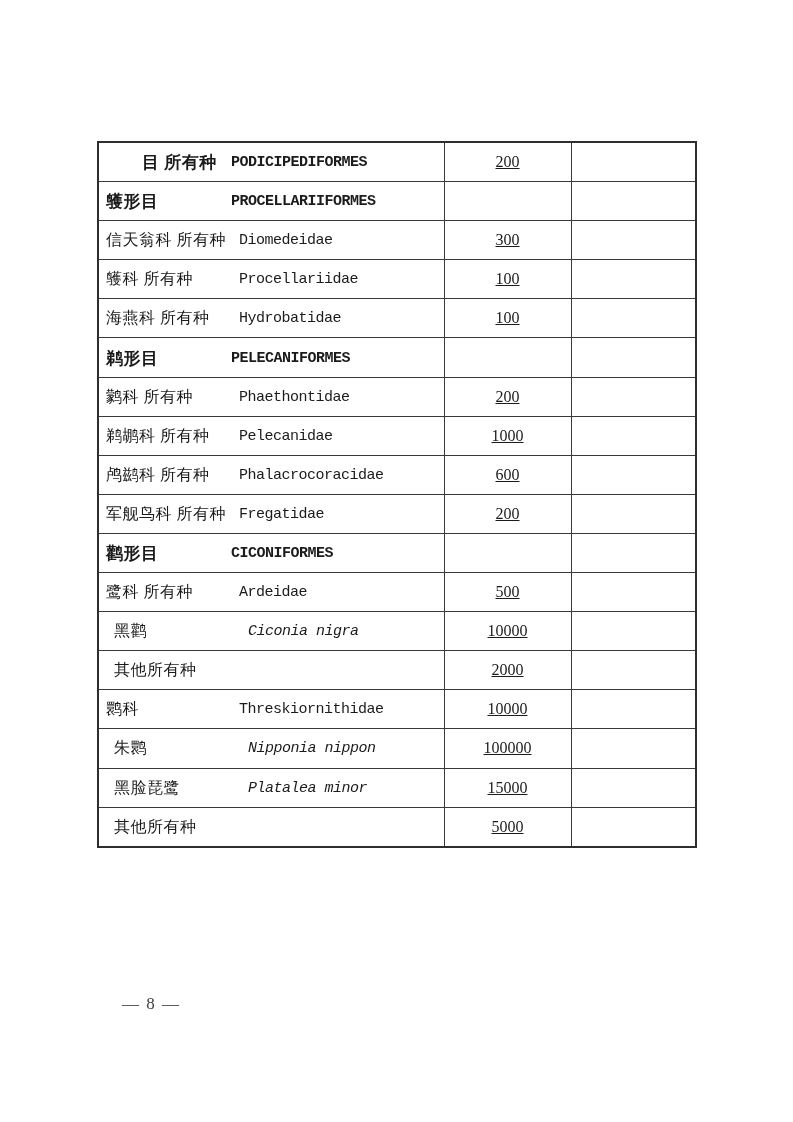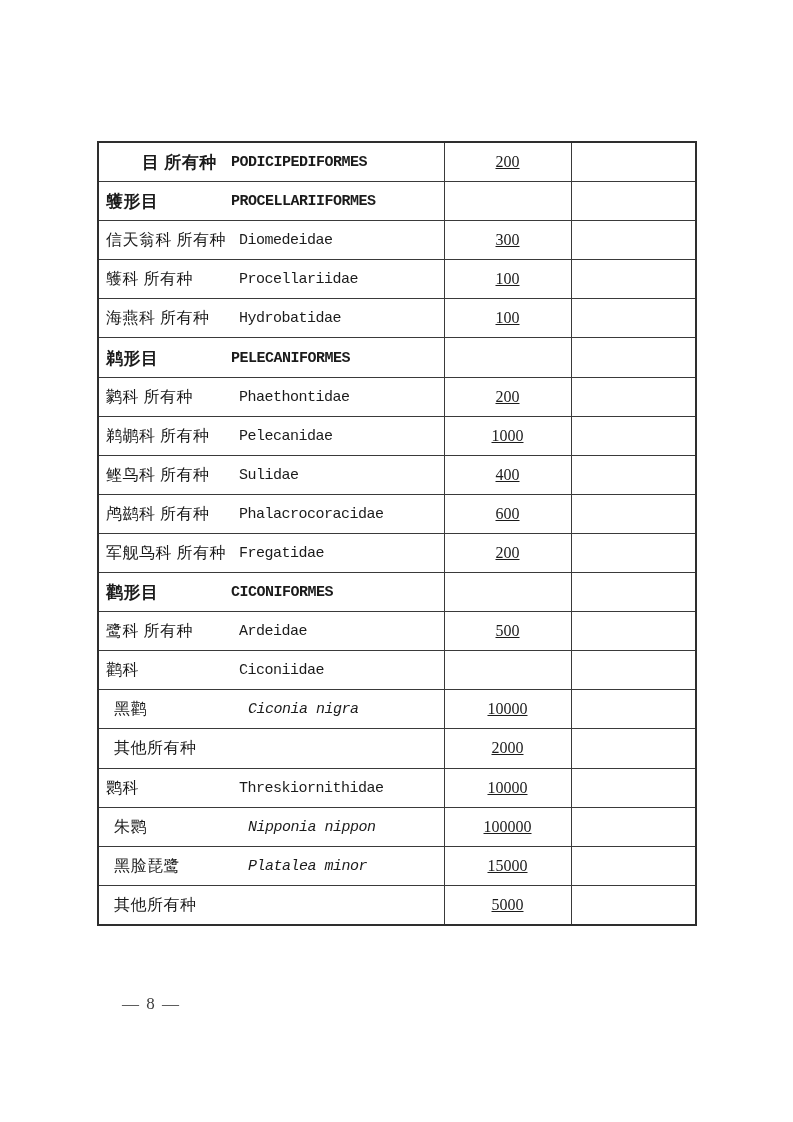--- a/index.html
+++ b/index.html
@@ -127,28 +127,20 @@
       <tr class="k-family">
         <td class="c-name">
           <span class="cn">鹈鹕科 所有种</span>
           <span class="latin">Pelecanidae</span>
         </td>
         <td class="c-value">1000</td>
         <td class="c-notes"></td>
       </tr>
       <tr class="k-family">
         <td class="c-name">
-          <span class="cn">鲣鸟科 所有种</span>
-          <span class="latin">Sulidae</span>
-        </td>
-        <td class="c-value">400</td>
-        <td class="c-notes"></td>
-      </tr>
-      <tr class="k-family">
-        <td class="c-name">
           <span class="cn">鸬鹚科 所有种</span>
           <span class="latin">Phalacrocoracidae</span>
         </td>
         <td class="c-value">600</td>
         <td class="c-notes"></td>
       </tr>
       <tr class="k-family">
         <td class="c-name">
           <span class="cn">军舰鸟科 所有种</span>
           <span class="latin">Fregatidae</span>
@@ -163,28 +155,20 @@
         </td>
         <td class="c-value"></td>
         <td class="c-notes"></td>
       </tr>
       <tr class="k-family">
         <td class="c-name">
           <span class="cn">鹭科 所有种</span>
           <span class="latin">Ardeidae</span>
         </td>
         <td class="c-value">500</td>
-        <td class="c-notes"></td>
-      </tr>
-      <tr class="k-family">
-        <td class="c-name">
-          <span class="cn">鹳科</span>
-          <span class="latin">Ciconiidae</span>
-        </td>
-        <td class="c-value"></td>
         <td class="c-notes"></td>
       </tr>
       <tr class="k-species">
         <td class="c-name">
           <span class="cn">黑鹳</span>
           <span class="latin">Ciconia nigra</span>
         </td>
         <td class="c-value">10000</td>
         <td class="c-notes"></td>
       </tr>

